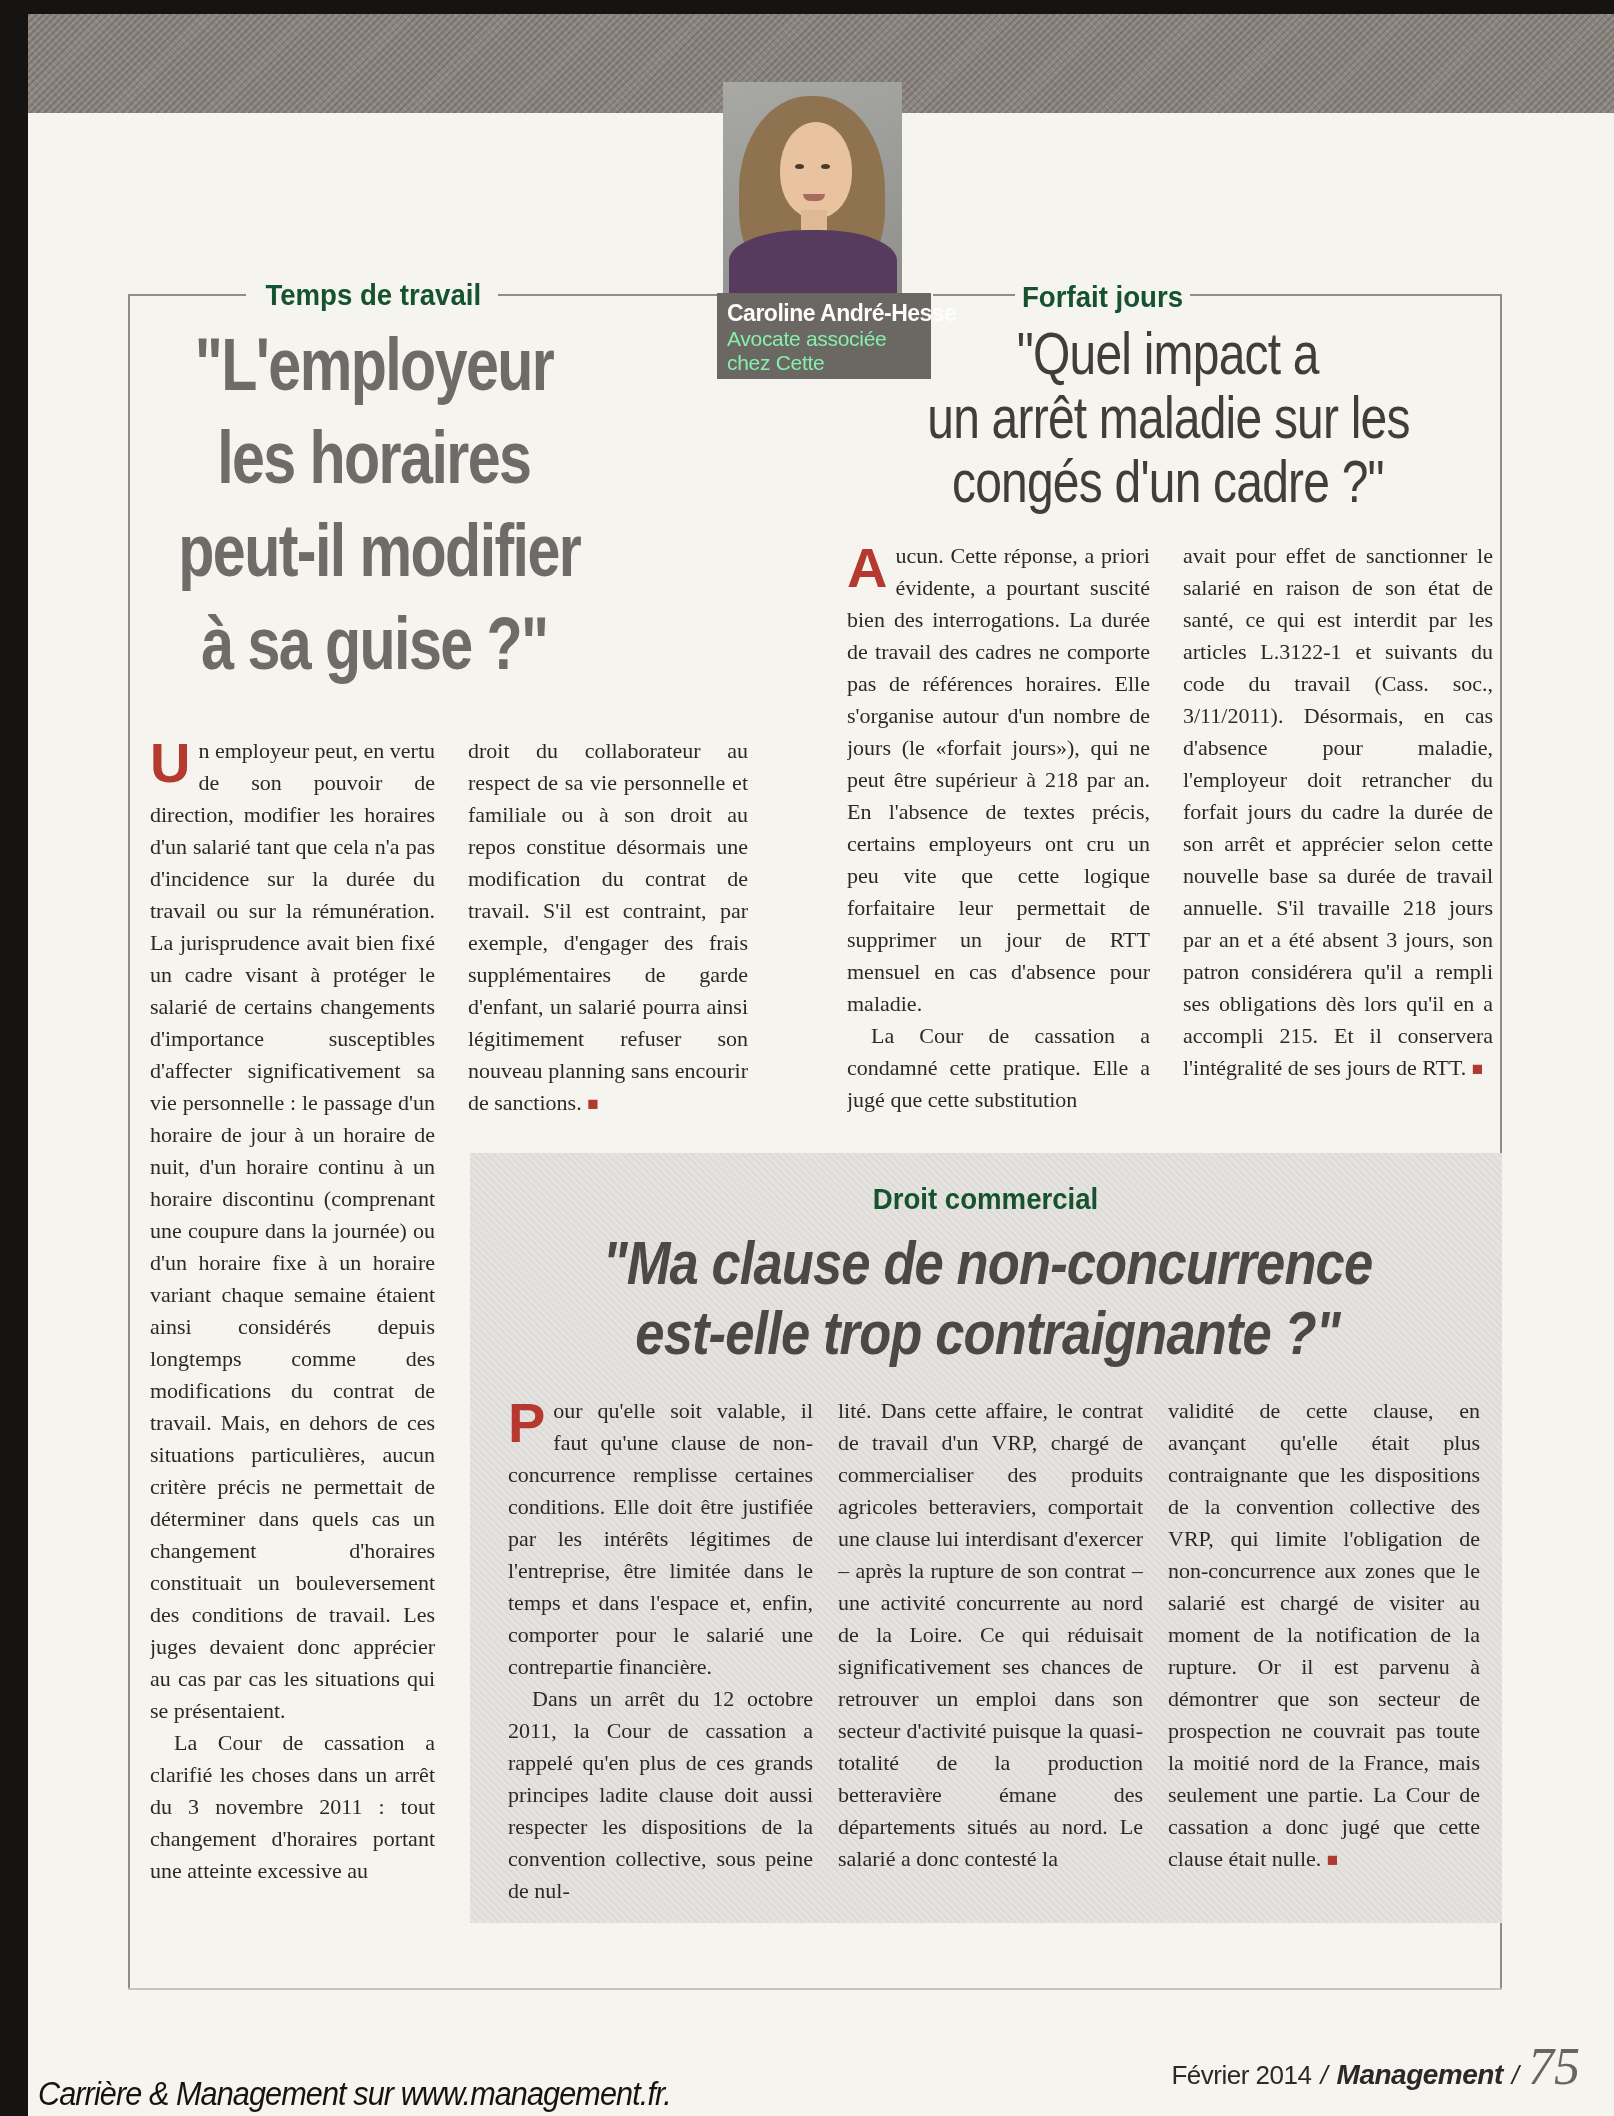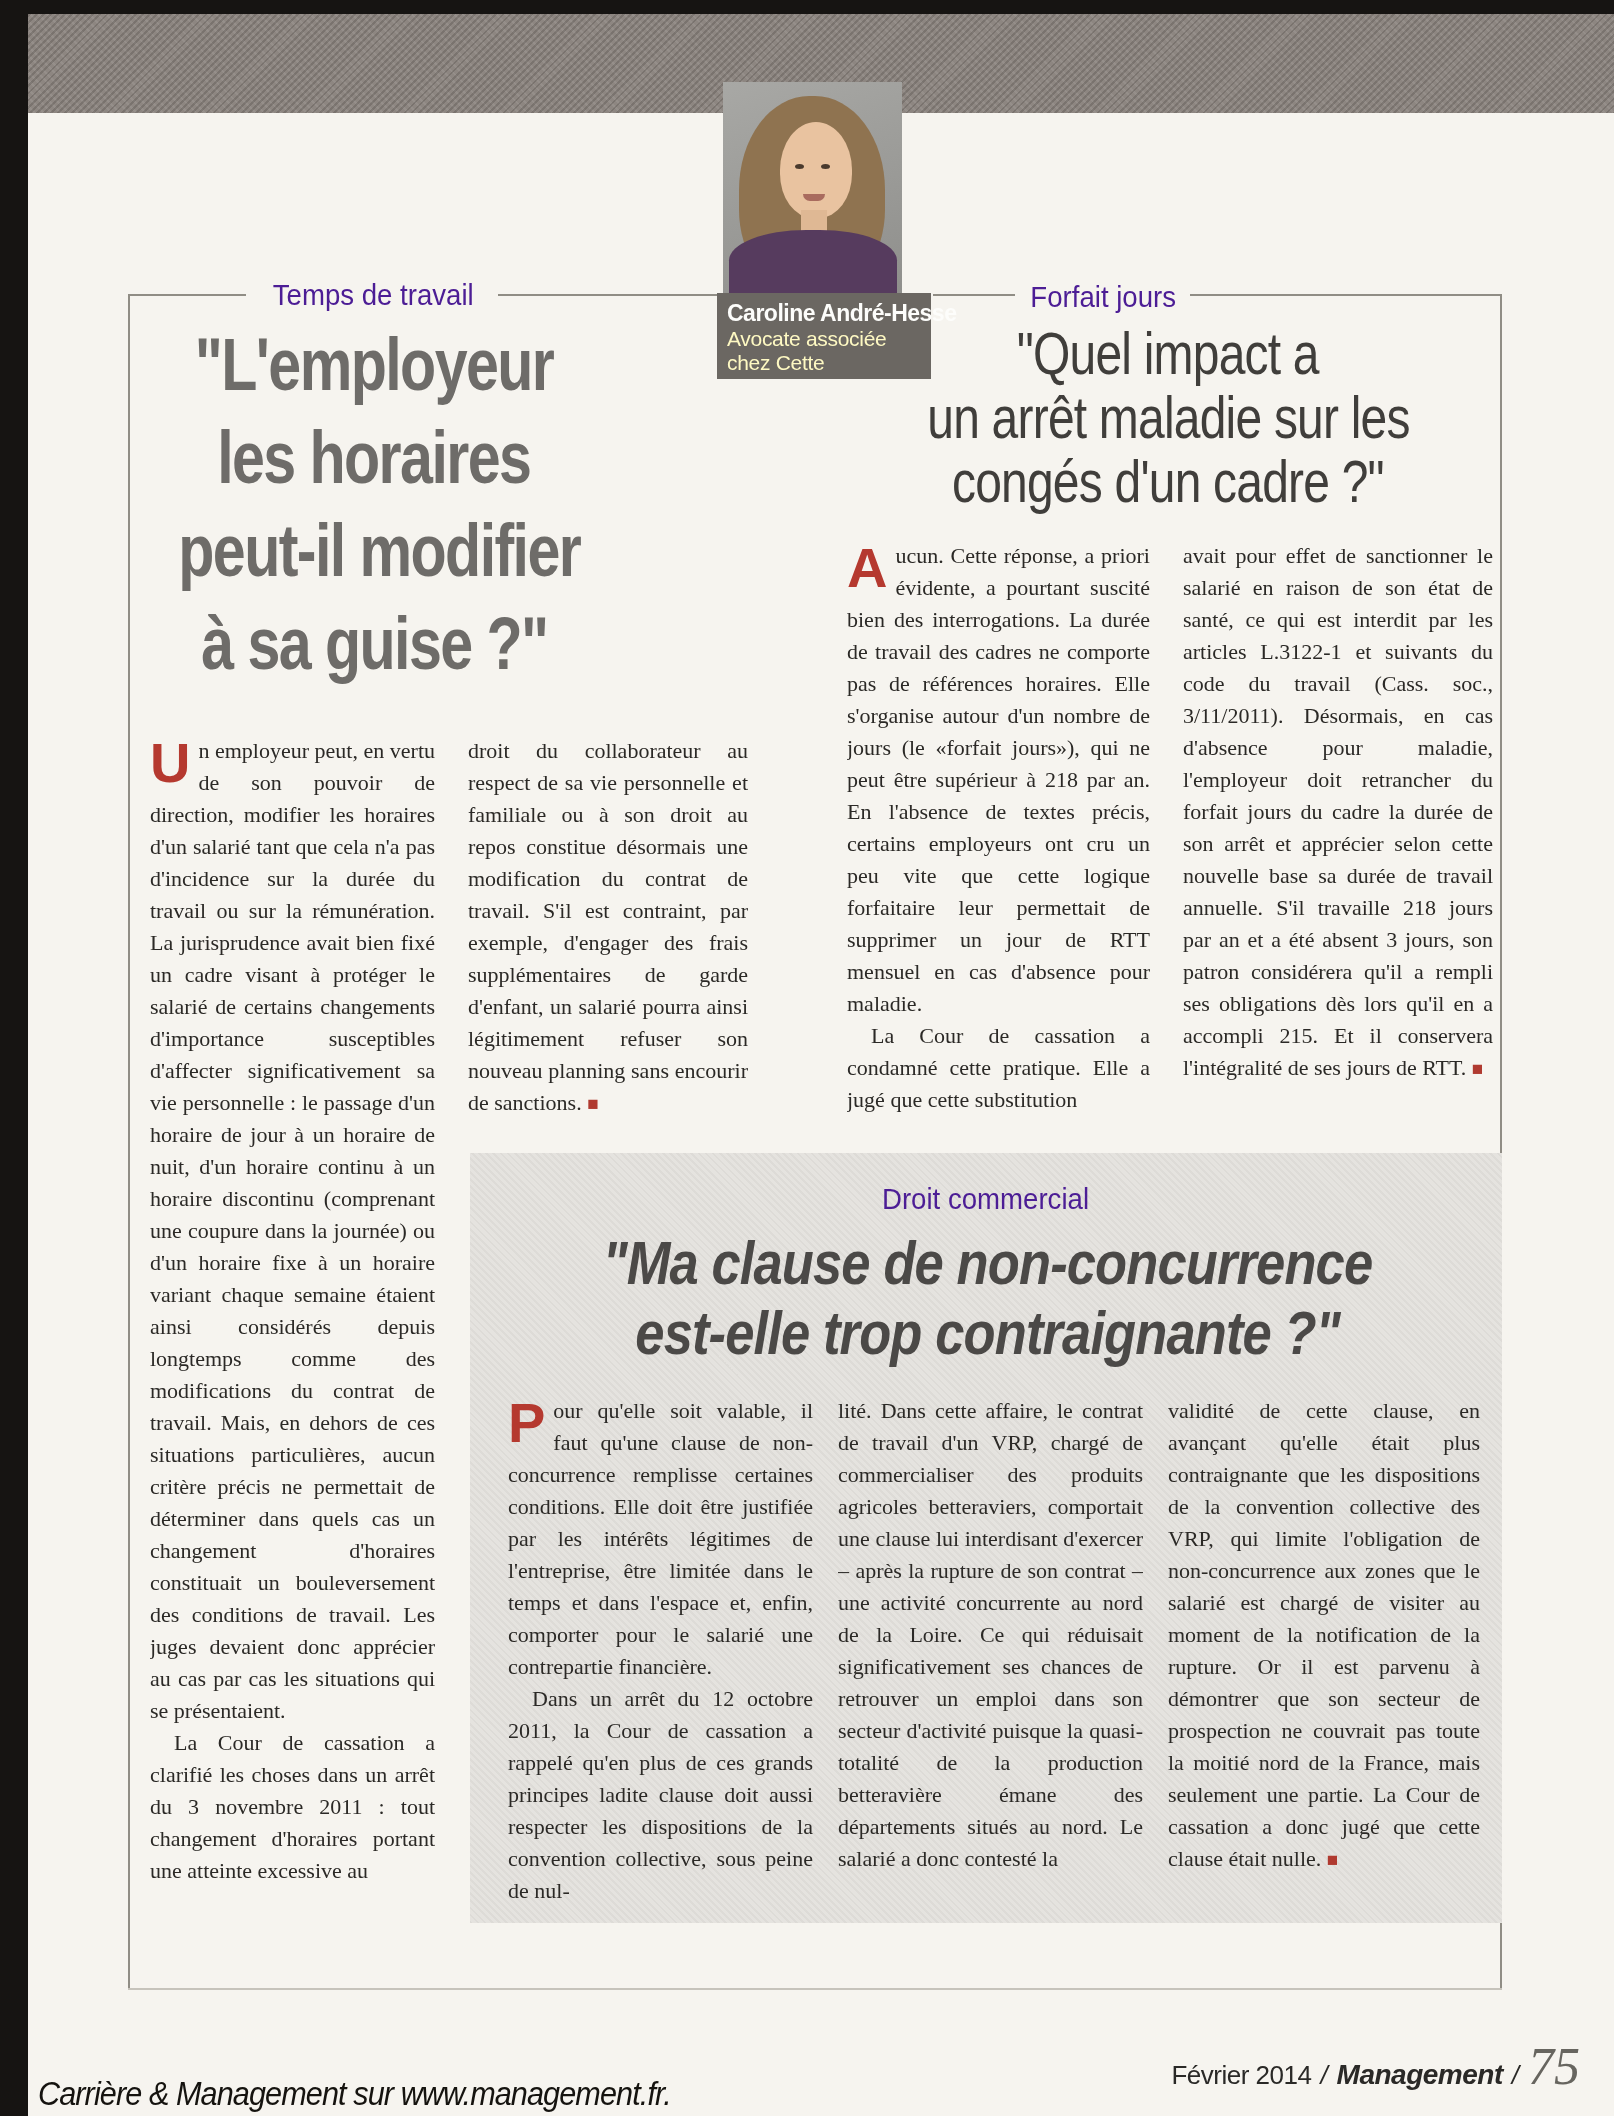--- a/index.html
+++ b/index.html
@@ -17,22 +17,22 @@
       repeating-linear-gradient(135deg,rgba(52,47,43,.22) 0 2px,transparent 2px 5px),
       repeating-linear-gradient(45deg,rgba(255,255,255,.07) 0 2px,transparent 2px 6px);
   }
   
   .hline,.vline{position:absolute;background:#908d85;}
   .hline{height:2px;}
   .vline{width:2px;}
   
   .kicker{
     position:absolute;text-align:center;
-    font-family:"Liberation Sans",sans-serif;font-weight:400;font-size:30px;
-    color:#4c1d95;white-space:nowrap;
+    font-family:"Liberation Sans",sans-serif;font-weight:700;font-size:30px;
+    color:#14532d;white-space:nowrap;
   }
   .kicker>span{display:inline-block;transform:scaleX(.92);transform-origin:center;}
   
   .headline{position:absolute;text-align:center;font-family:"Liberation Sans",sans-serif;}
   .headline .hl-line{display:block;white-space:nowrap;}
   .headline .hl-line>span{display:inline-block;transform-origin:center;}
   .hl-left{left:128px;top:318px;width:492px;}
   .hl-left .hl-line{height:93px;line-height:93px;}
   .hl-left .hl-line>span{font-size:74px;font-weight:700;letter-spacing:-2px;color:#6e6c69;transform:scaleX(.8);}
   .hl-right{left:833px;top:322px;width:670px;}
@@ -48,21 +48,21 @@
   .photo .eye{position:absolute;top:82px;width:9px;height:5px;background:#4a3a2d;border-radius:50%;}
   .photo .eye.l{left:72px;} .photo .eye.r{left:98px;}
   .photo .mouth{position:absolute;left:80px;top:112px;width:22px;height:7px;background:#a96b5e;border-radius:0 0 12px 12px;}
   .photo .neck{position:absolute;left:78px;top:128px;width:26px;height:26px;background:#dfb894;}
   .photo .top{position:absolute;left:6px;top:148px;width:168px;height:66px;background:#563b5e;border-radius:46% 46% 0 0;}
   .caption{
     position:absolute;left:717px;top:293px;width:214px;height:86px;background:#6b6762;
     padding:7px 10px;box-sizing:border-box;font-family:"Liberation Sans",sans-serif;
   }
   .caption .name{font-size:23px;font-weight:700;color:#fdfdfb;letter-spacing:-.5px;white-space:nowrap;}
-  .caption .role{font-size:21px;line-height:24px;color:#fef9c3;letter-spacing:-.3px;}
+  .caption .role{font-size:21px;line-height:24px;color:#86efac;letter-spacing:-.3px;}
   
   .col{position:absolute;overflow:hidden;font-size:22px;line-height:32px;text-align:justify;hyphens:auto;}
   .col p{margin:0;}
   .col p.ind{text-indent:24px;}
   .dcap{
     float:left;font-family:"Liberation Sans",sans-serif;font-weight:700;
     font-size:56px;line-height:50px;color:#b5392f;padding:3px 8px 0 0;
   }
   .endmark{color:#b03a30;font-size:19px;}
   .l-col1{left:150px;top:735px;width:285px;height:1235px;}

